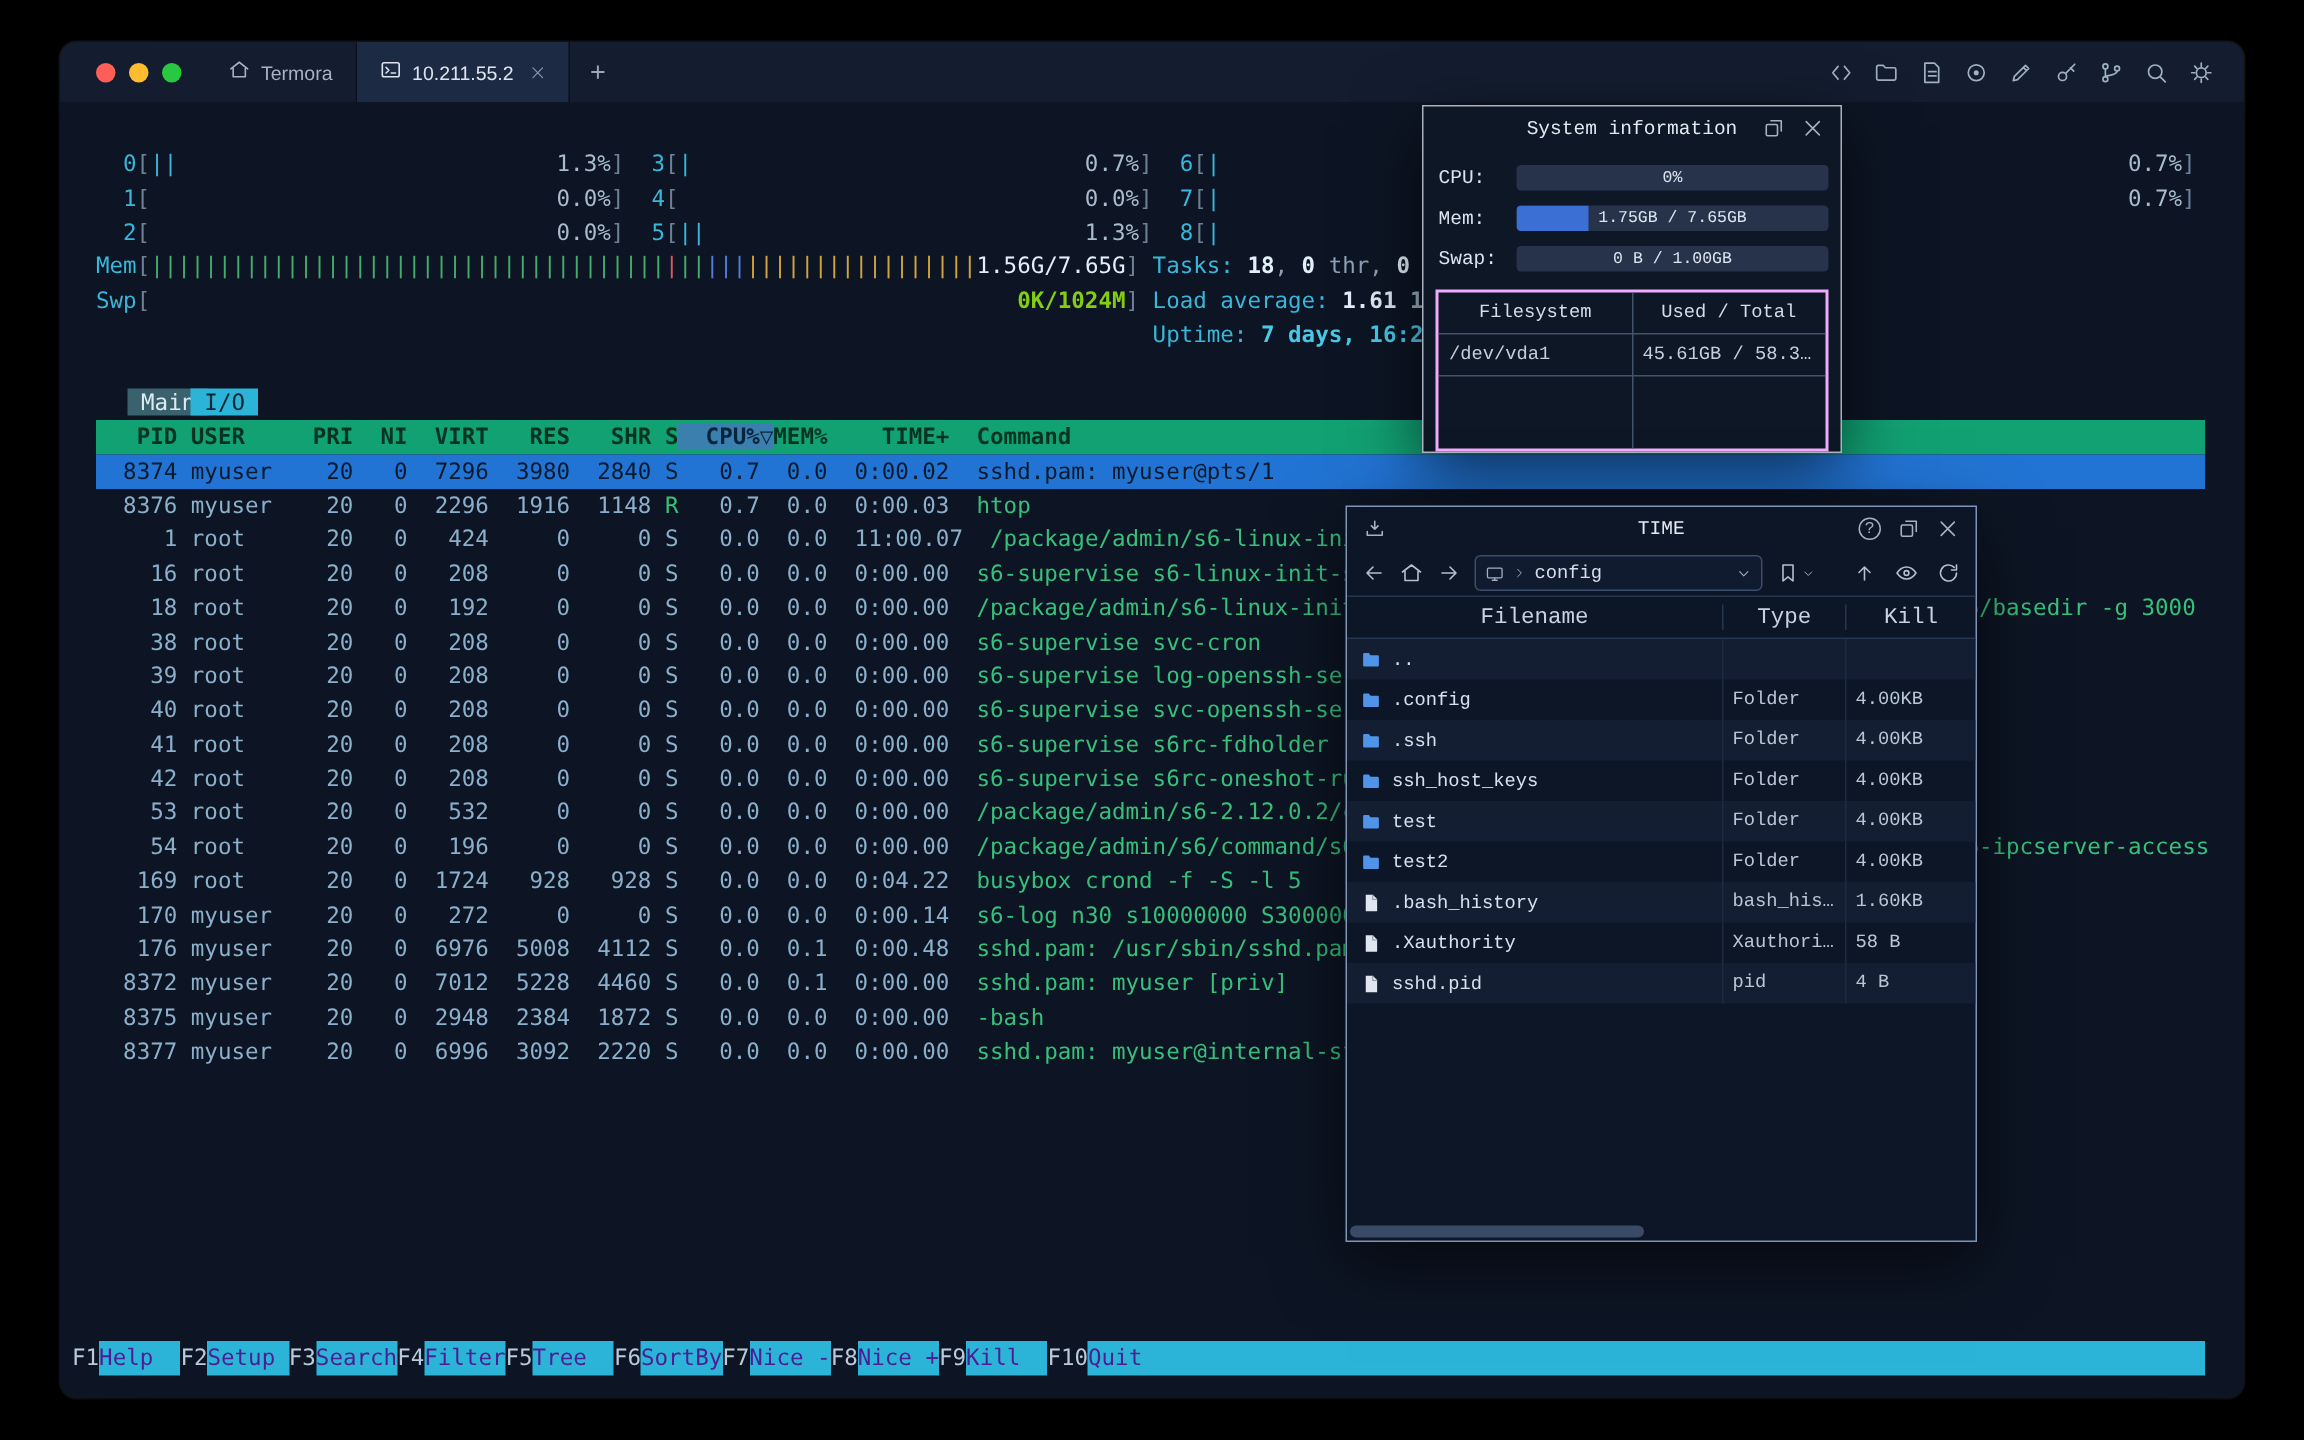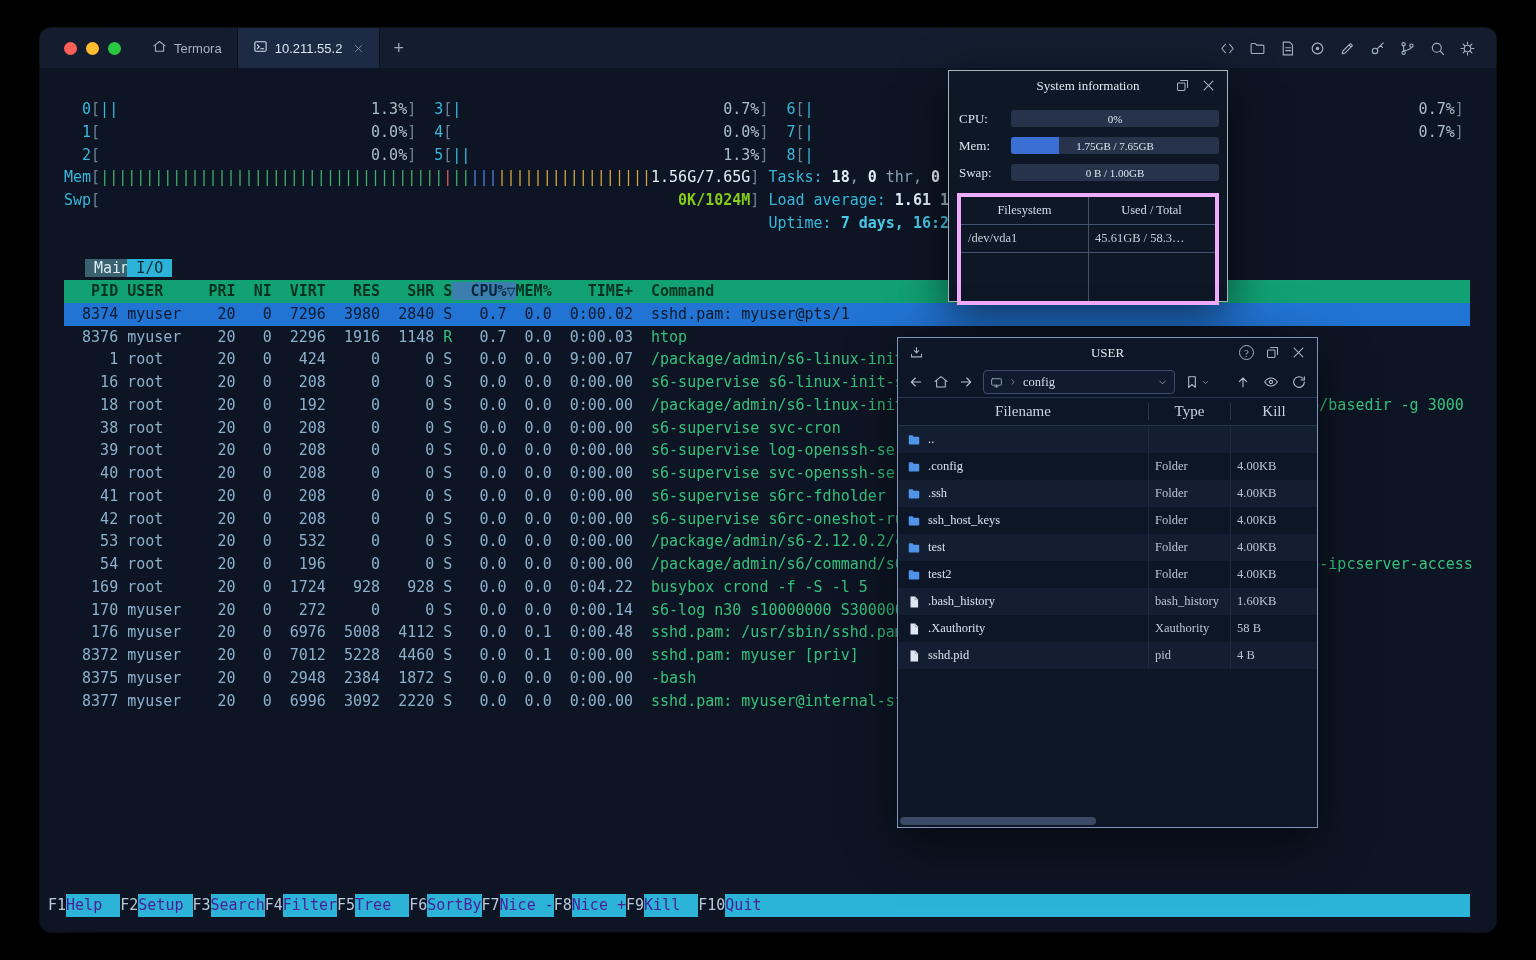--- a/index.html
+++ b/index.html
@@ -44,34 +44,34 @@
   .fld{color:#8bb0cb}
   .grn{color:#36c17b}
   .sel{background:#2274d4}
   .sel span{color:#0a1a2e !important;font-weight:normal}
   .fbar{position:absolute;left:8px;right:26px;top:826px;height:23px;line-height:23px;display:flex;white-space:pre;}
   .fkey{color:#b9cadb}
   .flab{background:#2cb4d8;color:#4c1d95}
   .ffill{flex:1;background:#2cb4d8}
   
   .panel{position:absolute;background:#0e1726;border:1px solid #a9b1be;box-shadow:0 14px 44px rgba(0,0,0,.6);
-         font-family:Liberation Serif, serif;box-sizing:border-box;}
+         font-family:Liberation Mono, monospace;box-sizing:border-box;}
   .ptitle{position:relative;height:29px;display:flex;align-items:center;justify-content:flex-end;gap:11px;padding:0 11px;color:#dde5ee;}
   .ptitle-text{position:absolute;left:0;right:0;text-align:center;font-size:13px;color:#e3e9f1;}
   .picon{position:relative;z-index:2;width:15px;height:15px;color:#a6b2c0;display:flex;align-items:center;justify-content:center;}
   .picon.left{margin-right:auto;}
   .qmark{font-size:11px;border:1.5px solid #a6b2c0;border-radius:50%;width:13px;height:13px;display:flex;align-items:center;justify-content:center;}
   
   .sysinfo{left:908px;top:42px;width:280px;height:232px;}
   .sirow{display:flex;align-items:center;margin:10px 8px 0 8px;height:17px;}
   .silab{width:52px;color:#dbe3ee;font-size:13px;padding-left:2px;}
   .sibar{position:relative;flex:1;height:17px;background:#26334b;border-radius:3px;overflow:hidden;}
   .sifill{position:absolute;left:0;top:0;bottom:0;background:#3b6fd4;width:0;}
   .sibartext{position:absolute;inset:0;display:flex;align-items:center;justify-content:center;font-size:11px;color:#dde6f0;}
-  .fstable{position:relative;margin:12px 8px 0 8px;border:4px solid #f0abfc;height:104px;font-size:12.5px;overflow:hidden;}
+  .fstable{position:relative;margin:12px 8px 0 8px;border:2px solid #f0abfc;height:104px;font-size:12.5px;overflow:hidden;}
   .fscol-sep{position:absolute;top:0;bottom:0;left:50%;width:1px;background:#43536a;}
   .fsrow{display:flex;height:27px;line-height:27px;}
   .fsrow.head{border-bottom:1px solid #43536a;color:#d3dce8;}
   .fsrow.head .fscell{text-align:center;}
   .fsrow.datarow{border-bottom:1px solid #43536a;color:#c3cfdd;}
   .fscell{width:50%;padding:0 7px;box-sizing:border-box;overflow:hidden;white-space:nowrap;}
   
   .sftp{left:857px;top:309px;width:421px;height:491px;border-color:#7e93b8;display:flex;flex-direction:column;background:#0d1626;}
   .stoolbar{height:30px;display:flex;align-items:center;gap:9px;padding:0 10px;color:#b3bfce;}
   .sicon{width:16px;height:16px;display:flex;align-items:center;justify-content:center;color:#b3bfce;}
@@ -194,21 +194,21 @@
         <div class="tline" style="top: 30px;"><span class="abs" style="left: 2ch;"><span class="cy">0</span><span class="br">[</span><span class="pipe">||</span><span>                           </span><span class="pct"> 1.3%</span><span class="br">]</span></span><span class="abs" style="left: 41ch;"><span class="cy">3</span><span class="br">[</span><span class="pipe">|</span><span>                            </span><span class="pct"> 0.7%</span><span class="br">]</span></span><span class="abs" style="left: 80ch;"><span class="cy">6</span><span class="br">[</span><span class="pipe">|</span><span>                                                                  </span><span class="pct"> 0.7%</span><span class="br">]</span></span></div>
         <div class="tline" style="top: 52.75px;"><span class="abs" style="left: 2ch;"><span class="cy">1</span><span class="br">[</span><span class="pipe"></span><span>                             </span><span class="pct"> 0.0%</span><span class="br">]</span></span><span class="abs" style="left: 41ch;"><span class="cy">4</span><span class="br">[</span><span class="pipe"></span><span>                             </span><span class="pct"> 0.0%</span><span class="br">]</span></span><span class="abs" style="left: 80ch;"><span class="cy">7</span><span class="br">[</span><span class="pipe">|</span><span>                                                                  </span><span class="pct"> 0.7%</span><span class="br">]</span></span></div>
         <div class="tline" style="top: 75.5px;"><span class="abs" style="left: 2ch;"><span class="cy">2</span><span class="br">[</span><span class="pipe"></span><span>                             </span><span class="pct"> 0.0%</span><span class="br">]</span></span><span class="abs" style="left: 41ch;"><span class="cy">5</span><span class="br">[</span><span class="pipe">||</span><span>                           </span><span class="pct"> 1.3%</span><span class="br">]</span></span><span class="abs" style="left: 80ch;"><span class="cy">8</span><span class="br">[</span><span class="pipe">|</span><span>                            </span><span class="pct">     </span><span class="br">]</span></span></div>
         <div class="tline" style="top: 98.25px;"><span class="abs" style="left: 0ch;"><span class="cy">Mem</span><span class="br">[</span><span class="pipe-g">||||||||||||||||||||||||||||||||||||||</span><span class="pipe-r">|</span><span class="pipe-g">||</span><span class="pipe-b">|||</span><span class="pipe-y">|||||||||||||||||</span><span></span><span class="memval">1.56G/7.65G</span><span class="br">]</span></span><span class="abs" style="left: 78ch;"><span class="cy">Tasks: </span><span class="bld">18</span><span class="dim">, </span><span class="bld">0</span><span class="dim"> thr, </span><span class="bld">0</span><span class="dim"> kthr</span></span></div>
         <div class="tline" style="top: 121px;"><span class="abs" style="left: 0ch;"><span class="cy">Swp</span><span class="br">[</span><span>                                                                </span><span class="swpval">0K/1024M</span><span class="br">]</span></span><span class="abs" style="left: 78ch;"><span class="cy">Load average: </span><span class="bld">1.61 </span><span class="bld2">1.72 </span><span class="bld2">1.58</span></span></div>
         <div class="tline" style="top: 143.75px;"><span class="abs" style="left: 78ch;"><span class="cy">Uptime: </span><span class="upt">7 days, 16:28:15</span></span></div>
         <div class="tline" style="top: 189.25px;"><span class="abs" style="left: 0ch; padding-left: 21px;"><span class="scr-main"> Main </span></span><span class="abs" style="left: 7ch;"><span class="scr-io"> I/O </span></span></div>
         <div class="tline hdr" style="top: 212px;"><span class="hc">   PID USER     PRI  NI  VIRT   RES   SHR S</span><span class="sortcell">  CPU%▽</span><span class="hc">MEM%    TIME+  Command</span></div>
         <div class="tline sel" style="top: 234.75px;"><span class="fld">  8374 myuser    20   0  7296  3980  2840 </span><span class="fld">S</span><span class="fld">   0.7  0.0  0:00.02  </span><span class="grn">sshd.pam: myuser@pts/1</span></div>
         <div class="tline" style="top: 257.5px;"><span class="fld">  8376 myuser    20   0  2296  1916  1148 </span><span class="grn">R</span><span class="fld">   0.7  0.0  0:00.03  </span><span class="grn">htop</span></div>
-        <div class="tline" style="top: 280.25px;"><span class="fld">     1 root      20   0   424     0     0 </span><span class="fld">S</span><span class="fld">   0.0  0.0  9:00.07  </span><span class="grn">/package/admin/s6-linux-init/command/s6-svscan -d4 -- /run/service</span></div>
+        <div class="tline" style="top: 280.25px;"><span class="fld">     1 root      20   0   424     0     0 </span><span class="fld">S</span><span class="fld">   0.0  0.0  11:00.07  </span><span class="grn">/package/admin/s6-linux-init/command/s6-svscan -d4 -- /run/service</span></div>
         <div class="tline" style="top: 303px;"><span class="fld">    16 root      20   0   208     0     0 </span><span class="fld">S</span><span class="fld">   0.0  0.0  0:00.00  </span><span class="grn">s6-supervise s6-linux-init-shutdownd</span></div>
         <div class="tline" style="top: 325.75px;"><span class="fld">    18 root      20   0   192     0     0 </span><span class="fld">S</span><span class="fld">   0.0  0.0  0:00.00  </span><span class="grn">/package/admin/s6-linux-init/command/s6-linux-init-shutdownd -c -a /run/s6/basedir -g 3000</span></div>
         <div class="tline" style="top: 348.5px;"><span class="fld">    38 root      20   0   208     0     0 </span><span class="fld">S</span><span class="fld">   0.0  0.0  0:00.00  </span><span class="grn">s6-supervise svc-cron</span></div>
         <div class="tline" style="top: 371.25px;"><span class="fld">    39 root      20   0   208     0     0 </span><span class="fld">S</span><span class="fld">   0.0  0.0  0:00.00  </span><span class="grn">s6-supervise log-openssh-server</span></div>
         <div class="tline" style="top: 394px;"><span class="fld">    40 root      20   0   208     0     0 </span><span class="fld">S</span><span class="fld">   0.0  0.0  0:00.00  </span><span class="grn">s6-supervise svc-openssh-server</span></div>
         <div class="tline" style="top: 416.75px;"><span class="fld">    41 root      20   0   208     0     0 </span><span class="fld">S</span><span class="fld">   0.0  0.0  0:00.00  </span><span class="grn">s6-supervise s6rc-fdholder</span></div>
         <div class="tline" style="top: 439.5px;"><span class="fld">    42 root      20   0   208     0     0 </span><span class="fld">S</span><span class="fld">   0.0  0.0  0:00.00  </span><span class="grn">s6-supervise s6rc-oneshot-runner</span></div>
         <div class="tline" style="top: 462.25px;"><span class="fld">    53 root      20   0   532     0     0 </span><span class="fld">S</span><span class="fld">   0.0  0.0  0:00.00  </span><span class="grn">/package/admin/s6-2.12.0.2/command/s6-fdholderd -1 -i data/fdholder</span></div>
         <div class="tline" style="top: 485px;"><span class="fld">    54 root      20   0   196     0     0 </span><span class="fld">S</span><span class="fld">   0.0  0.0  0:00.00  </span><span class="grn">/package/admin/s6/command/s6-ipcserverd -1 -- /package/admin/s6/command/s6-ipcserver-access</span></div>
         <div class="tline" style="top: 507.75px;"><span class="fld">   169 root      20   0  1724   928   928 </span><span class="fld">S</span><span class="fld">   0.0  0.0  0:04.22  </span><span class="grn">busybox crond -f -S -l 5</span></div>
@@ -269,21 +269,21 @@
       </div>
     </div>
 
     <div class="panel sftp">
       <div class="ptitle">
         <span class="picon left icon-s">
             <svg viewBox="0 0 24 24">
               <path d="M12 4v8M8.5 9 12 12.5 15.5 9M4 15v4h16v-4"></path>
             </svg>
           </span>
-        <span class="ptitle-text">USER</span>
+        <span class="ptitle-text">TIME</span>
         <span class="picon">
             <span class="qmark">?</span>
           </span>
         <span class="picon icon-s">
             <svg viewBox="0 0 24 24">
               <rect x="4" y="8" width="12" height="12" rx="1.5"></rect>
               <path d="M9 4h11v11"></path>
             </svg>
           </span>
         <span class="picon icon-s">

